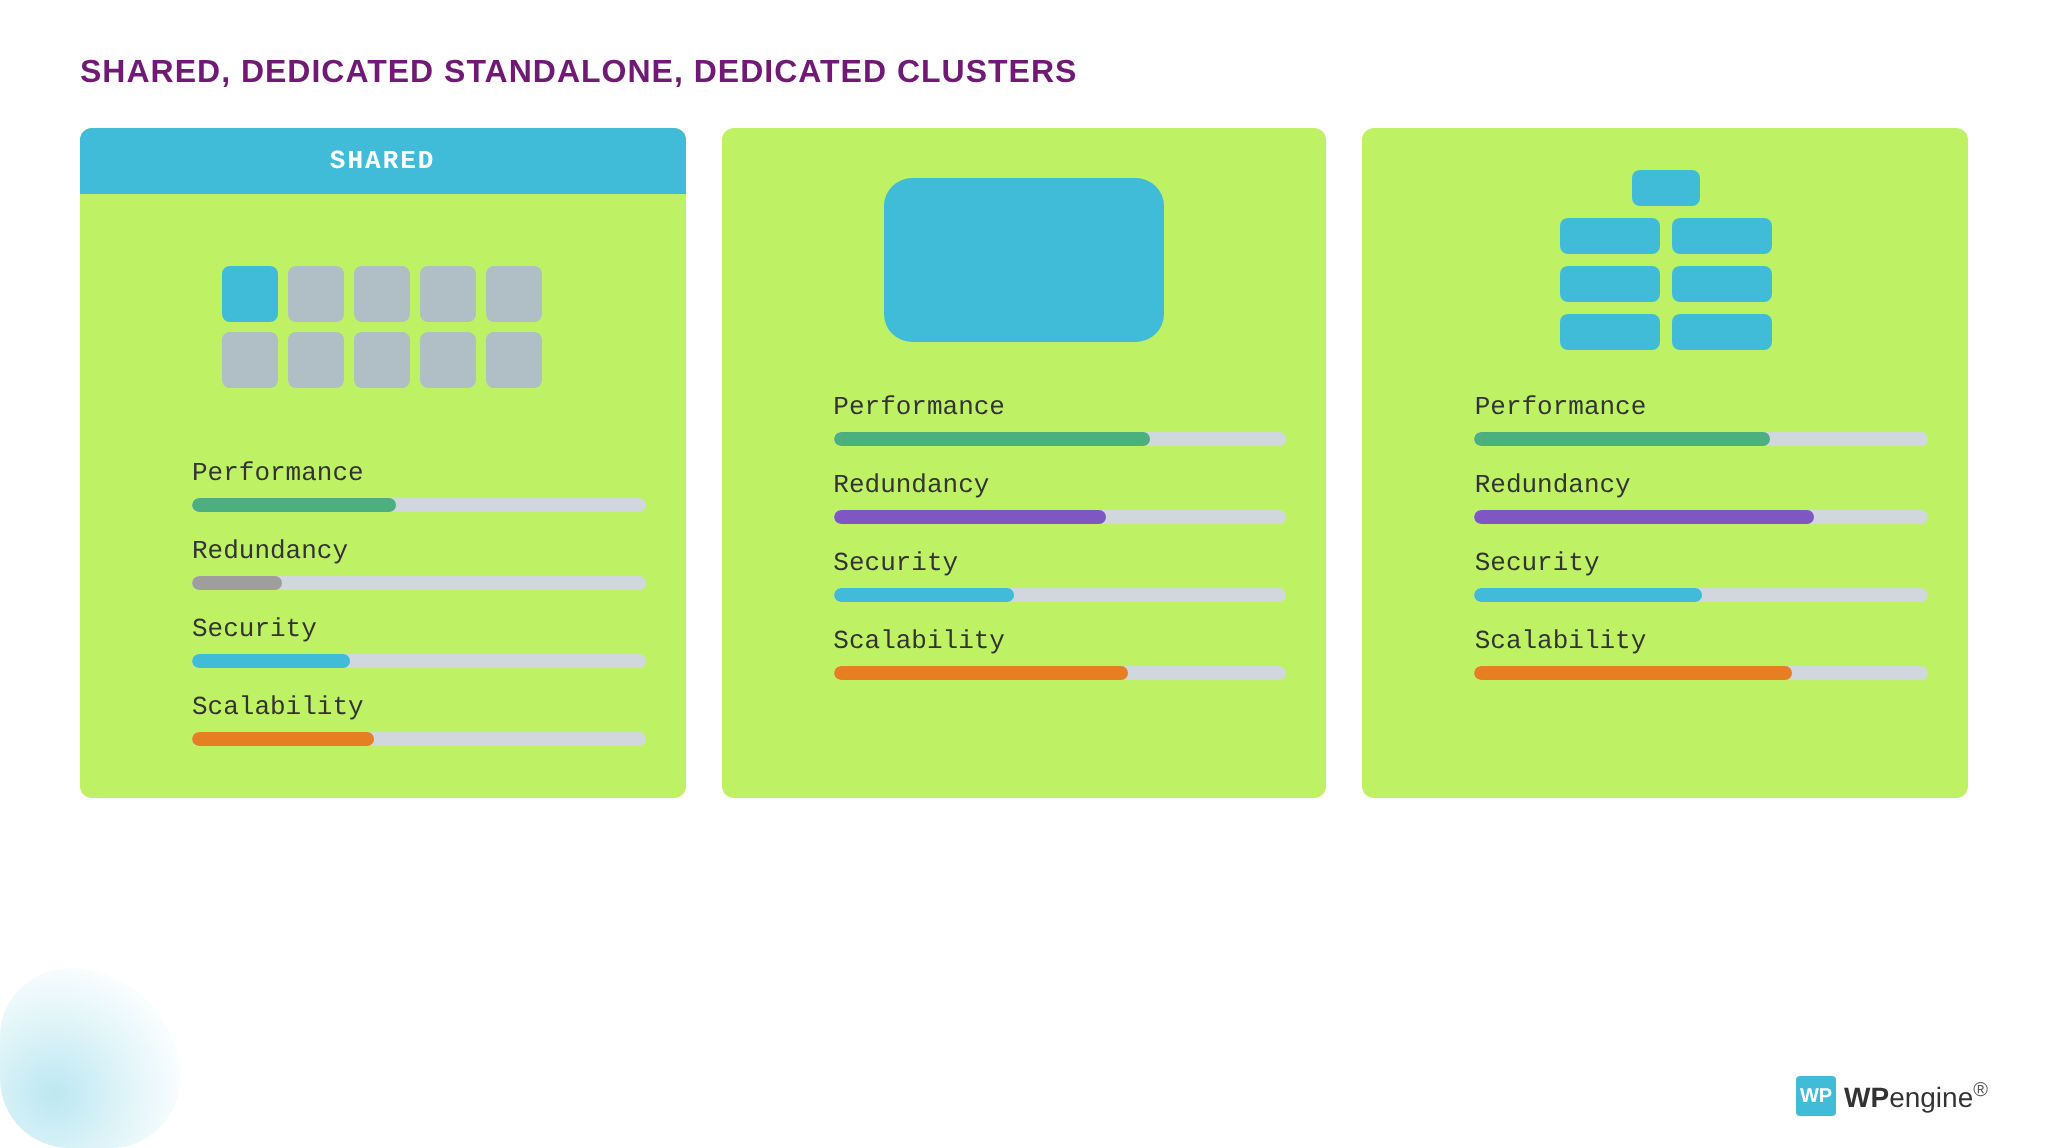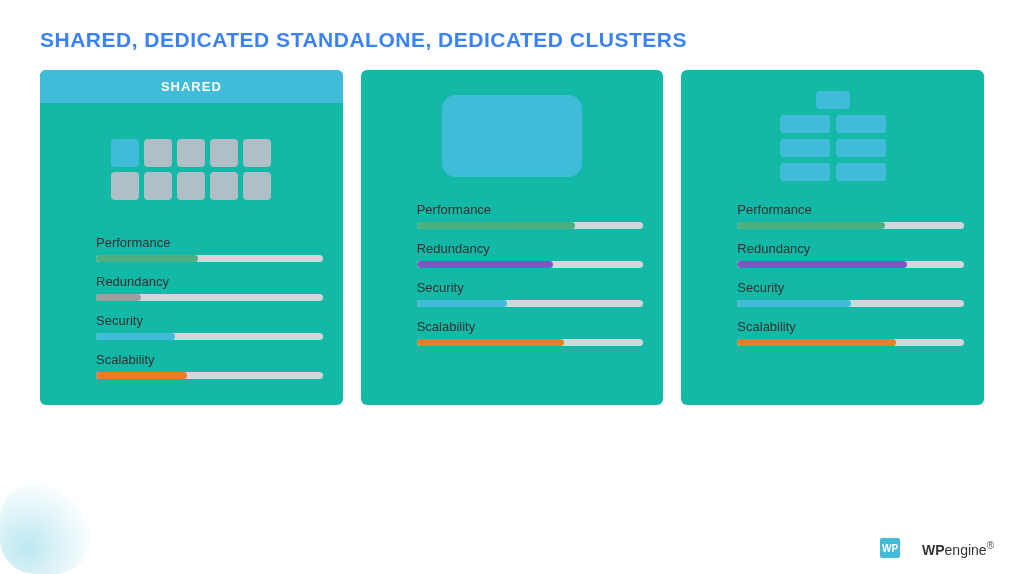--- a/index.html
+++ b/index.html
@@ -13,39 +13,40 @@
     }
 
     .main-container {
       padding: 28px 40px 20px 40px;
       width: 100%;
       height: 100%;
       position: relative;
     }
 
     .page-title {
-      font-size: 21px;
+      font-size: 16px;
       font-weight: 900;
-      color: #3b82f6;
+      color: #701a75;
       letter-spacing: 0.5px;
       margin-bottom: 18px;
       text-transform: uppercase;
     }
 
     .columns-wrapper {
       display: flex;
       gap: 18px;
       width: 100%;
     }
 
     .column {
       flex: 1;
-      background: #14b8a6;
+      background: #bef264;
       border-radius: 6px;
       overflow: hidden;
+      font-family: Liberation Mono, monospace;
     }
 
     .column-header {
       background: #40bcd8;
       color: #ffffff;
       font-weight: 800;
       font-size: 13px;
       letter-spacing: 1px;
       text-align: center;
       padding: 9px 0;
@@ -129,22 +130,22 @@
       height: 100%;
       border-radius: 4px;
     }
 
     
     .logo {
       position: absolute;
       bottom: 16px;
       right: 30px;
       display: flex;
-      align-items: flex-end;
-      gap: 22px;
+      align-items: center;
+      gap: 4px;
     }
     .logo-box {
       width: 20px;
       height: 20px;
       background: #40bcd8;
       display: flex;
       align-items: center;
       justify-content: center;
       border-radius: 2px;
     }

